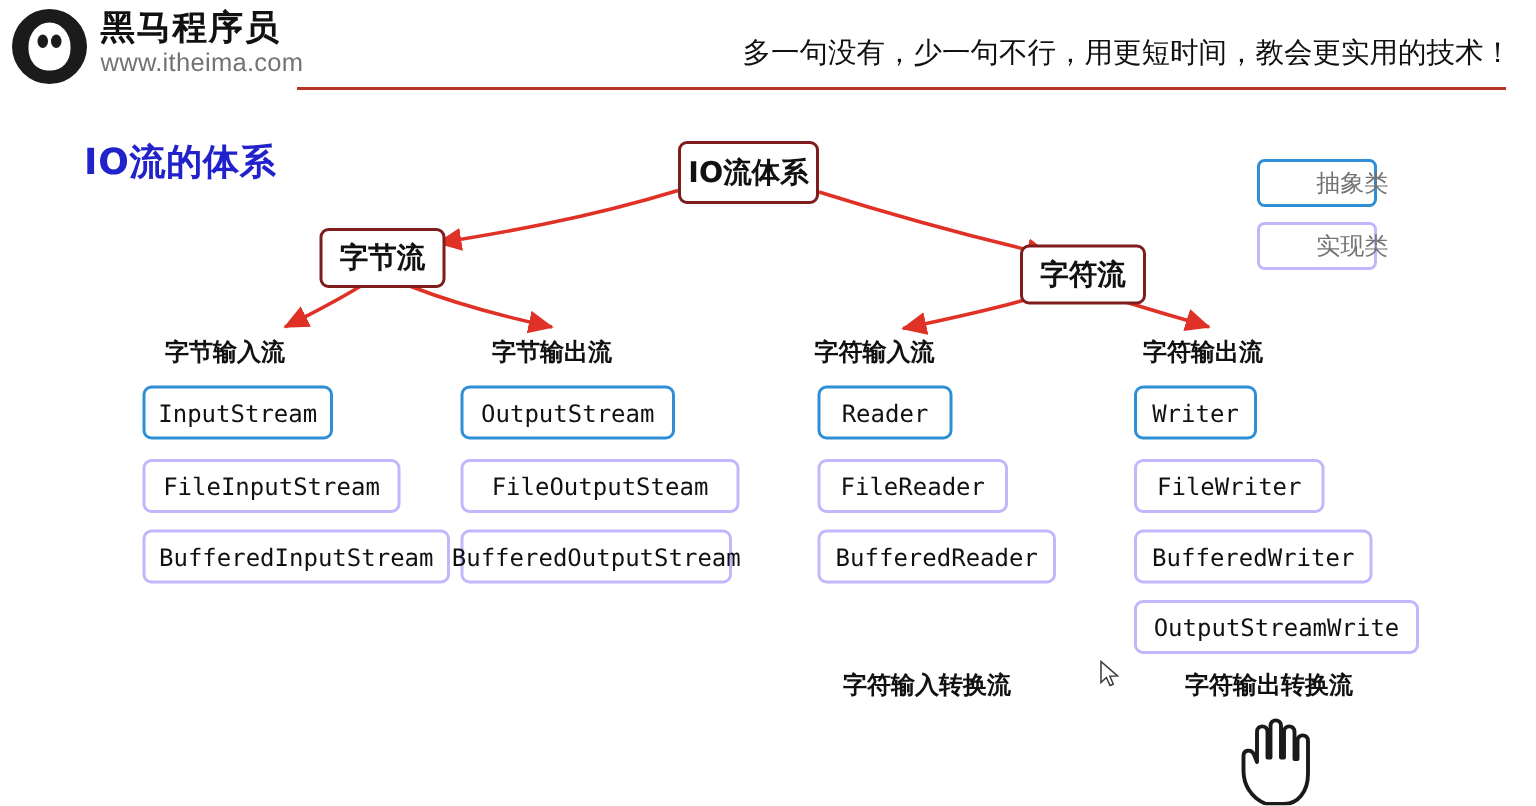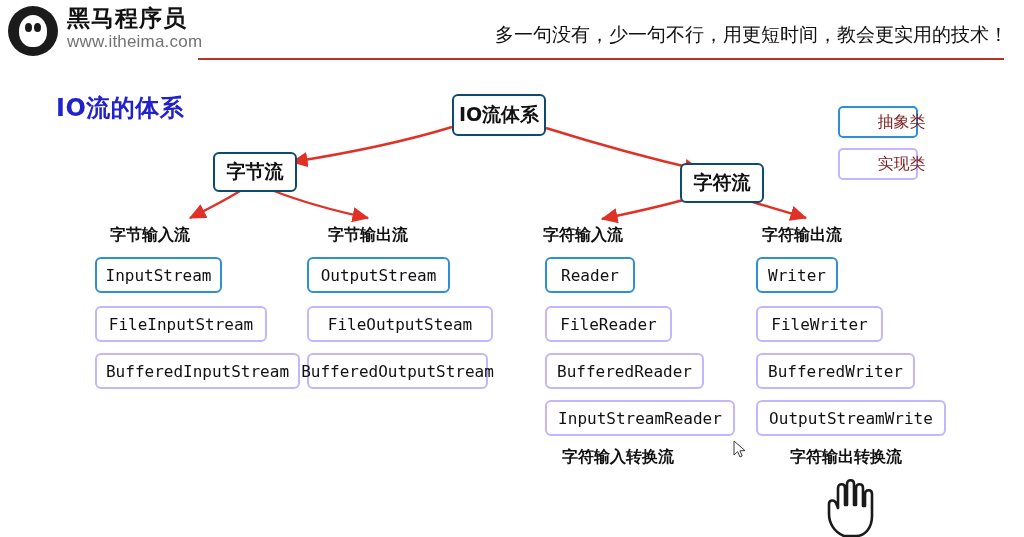--- a/index.html
+++ b/index.html
@@ -116,21 +116,21 @@
     font-family: "DejaVu Sans", sans-serif;
     font-size: 19px;
     font-weight: bold;
     color: #111;
   }
   .node.mono {
     font-family: "DejaVu Sans Mono", monospace;
     font-size: 16px;
     color: #111;
   }
-  .border-black { border: 2px solid #0c4a6e; }
+  .border-black { border: 2px solid #7f1d1d; }
   .border-blue  { border: 2px solid #2f8fd6; }
   .border-red   { border: 2px solid #c4b5fd; }
 
   .label {
     position: absolute;
     font-family: "DejaVu Sans", sans-serif;
     font-size: 16px;
     font-weight: bold;
     color: #111;
     white-space: nowrap;
@@ -139,21 +139,21 @@
   .legend-box {
     position: absolute;
     box-sizing: border-box;
     display: flex;
     align-items: center;
     justify-content: center;
     border-radius: 5px;
     background: #fff;
     font-family: "DejaVu Sans", sans-serif;
     font-size: 16px;
-    color: #7f1d1d;
+    color: #737373;
     white-space: nowrap;
     padding-left: 47px;
   }
 
   #arrows {
     position: absolute;
     left: 0; top: 0;
     width: 1024px; height: 537px;
     pointer-events: none;
   }
@@ -224,21 +224,20 @@
   <div class="node mono border-red" style="left:95px; top:306px; width:172px; height:36px;">FileInputStream</div>
   <div class="node mono border-red" style="left:95px; top:353px; width:205px; height:36px;">BufferedInputStream</div>
 
   <div class="node mono border-blue" style="left:307px; top:257px; width:143px; height:36px;">OutputStream</div>
   <div class="node mono border-red" style="left:307px; top:306px; width:186px; height:36px;">FileOutputSteam</div>
   <div class="node mono border-red" style="left:307px; top:353px; width:181px; height:36px;">BufferedOutputStream</div>
 
   <div class="node mono border-blue" style="left:545px; top:257px; width:90px; height:36px;">Reader</div>
   <div class="node mono border-red" style="left:545px; top:306px; width:127px; height:36px;">FileReader</div>
   <div class="node mono border-red" style="left:545px; top:353px; width:159px; height:36px;">BufferedReader</div>
-  <div class="node mono border-red" style="left:545px; top:400px; width:190px; height:36px;">InputStreamReader</div>
   <div class="label" style="left:562px; top:447px;">字符输入转换流</div>
 
   <div class="node mono border-blue" style="left:756px; top:257px; width:82px; height:36px;">Writer</div>
   <div class="node mono border-red" style="left:756px; top:306px; width:127px; height:36px;">FileWriter</div>
   <div class="node mono border-red" style="left:756px; top:353px; width:159px; height:36px;">BufferedWriter</div>
   <div class="node mono border-red" style="left:756px; top:400px; width:190px; height:36px;">OutputStreamWrite</div>
   <div class="label" style="left:790px; top:447px;">字符输出转换流</div>
 
   <div class="legend-box border-blue" style="left:838px; top:106px; width:80px; height:32px;">抽象类</div>
   <div class="legend-box border-red" style="left:838px; top:148px; width:80px; height:32px;">实现类</div>

